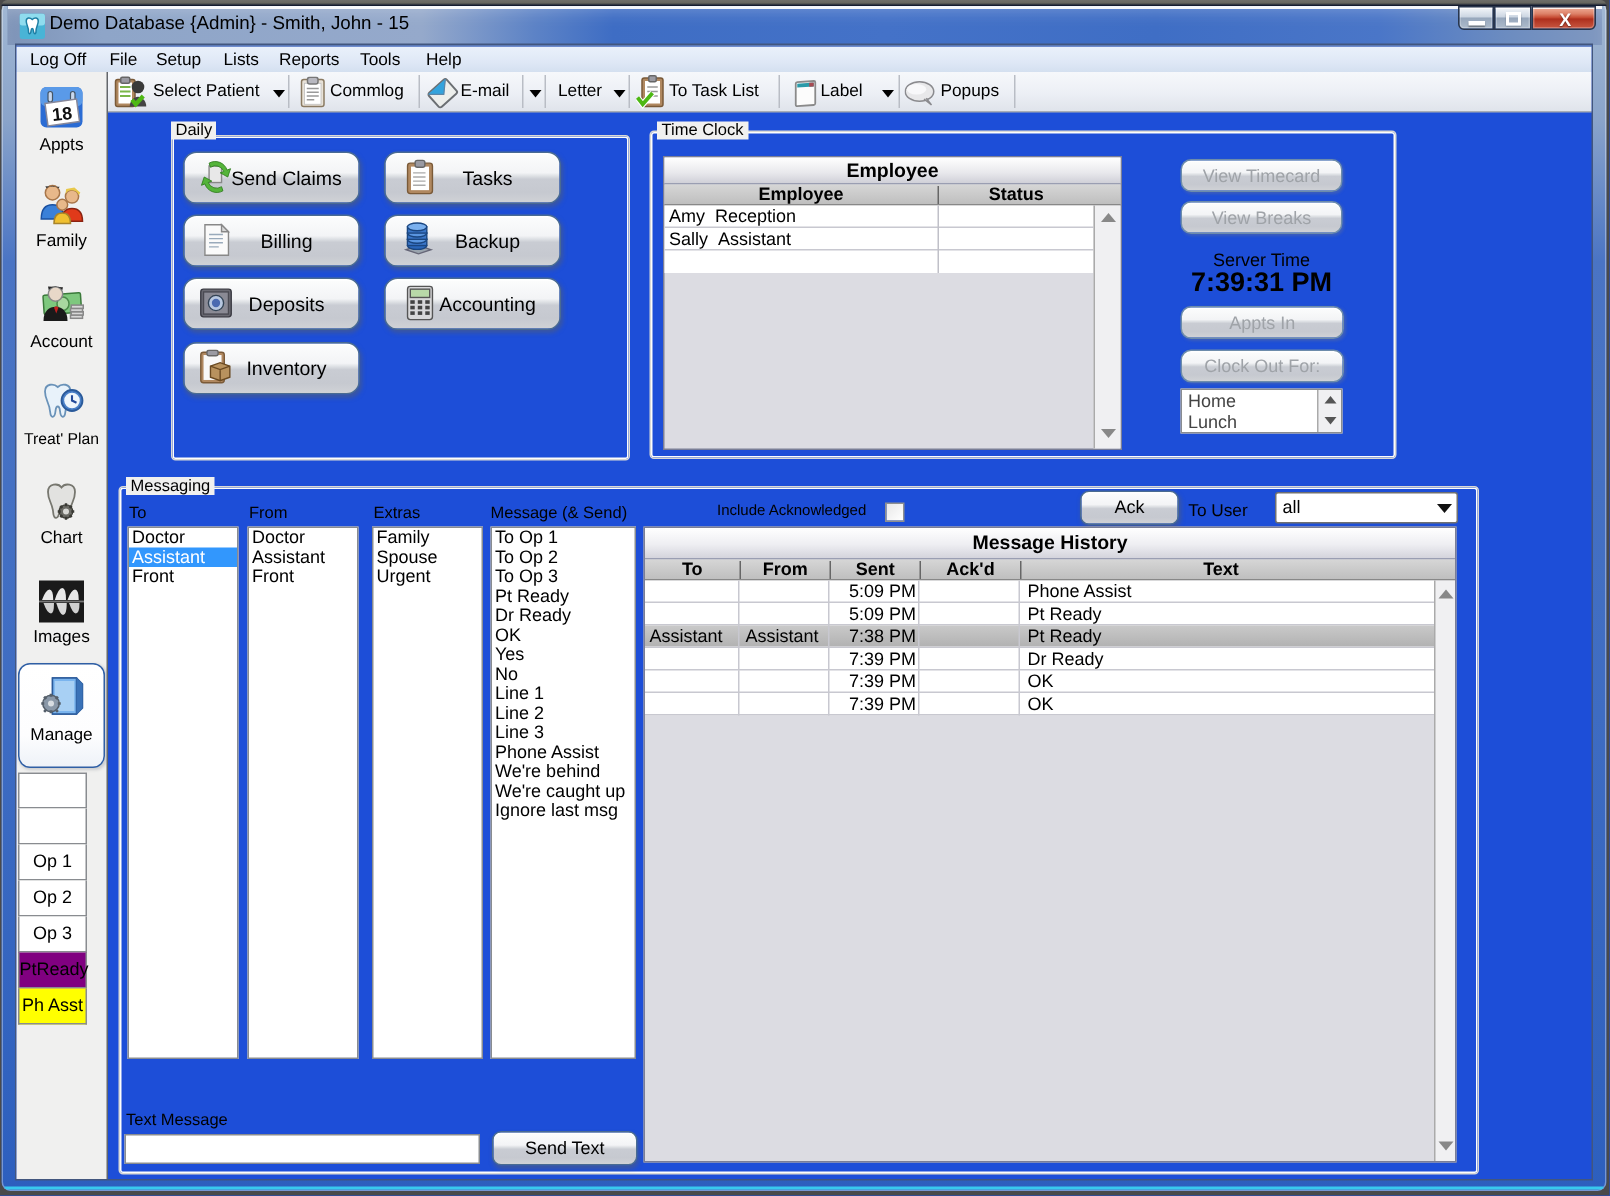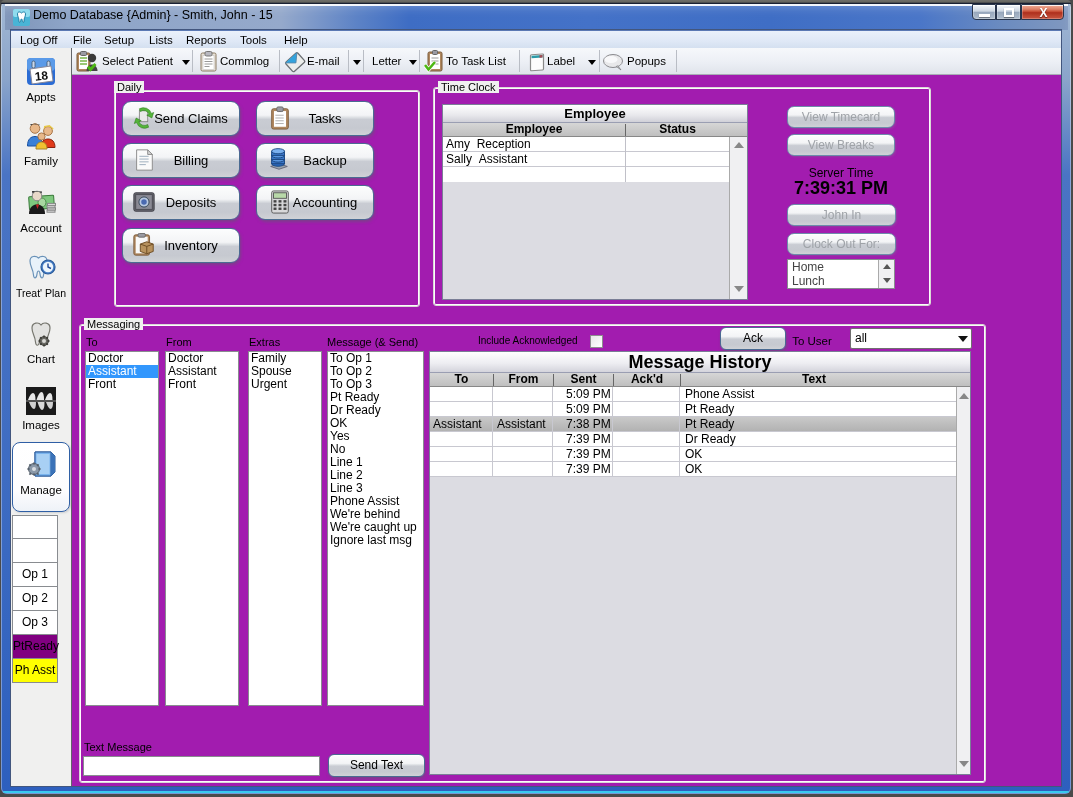--- a/index.html
+++ b/index.html
@@ -19,21 +19,21 @@
 #title-txt{position:absolute;left:33px;top:8px;font-size:12.5px;color:#000;white-space:nowrap;}
 
 .capbtn{position:absolute;top:4px;height:16px;border:1px solid #28354c;box-shadow:inset 0 1px 0 rgba(255,255,255,.8),inset 0 0 0 1px rgba(255,255,255,.25);}
 #btn-min{left:972px;width:24px;border-radius:0 0 0 4px;background:linear-gradient(180deg,#f4f7fa 0%,#ccd6e2 45%,#97a7bc 50%,#aebccc 100%);}
 #btn-max{left:996px;width:25px;border-radius:0;background:linear-gradient(180deg,#f4f7fa 0%,#ccd6e2 45%,#97a7bc 50%,#aebccc 100%);}
 #btn-close{left:1021px;width:43px;border-radius:0 0 4px 0;background:linear-gradient(180deg,#f0ad97 0%,#dd8168 30%,#c64b33 48%,#ae2f1d 55%,#bc4530 78%,#c85540 100%);}
 .glyph-min{position:absolute;left:6px;top:9px;width:11px;height:3px;background:#fff;box-shadow:0 1px 1px rgba(0,0,0,.4);}
 .glyph-max{position:absolute;left:7px;top:3px;width:10px;height:9px;border:2px solid #fff;box-shadow:0 1px 1px rgba(0,0,0,.4);}
 .glyph-x{position:absolute;left:0;top:1px;width:43px;text-align:center;color:#fff;font-size:12px;font-weight:bold;text-shadow:0 1px 1px rgba(0,0,0,.5);}
 
-#client{position:absolute;left:11px;top:30px;width:1050px;height:756px;background:#a21caf;
+#client{position:absolute;left:11px;top:30px;width:1050px;height:756px;background:#1d4ed8;
   box-shadow:0 0 0 1px #42567e;}
 
 #menubar{position:absolute;left:0;top:0;width:1050px;height:18px;letter-spacing:0;
   background:linear-gradient(180deg,#eaf1fb 0%,#dfe8f6 60%,#d4e0f0 100%);
   border-top:1px solid #5b79b4;font-size:11.5px;color:#000;}
 .mi{position:absolute;top:3px;}
 
 #toolbar{position:absolute;left:61px;top:18px;width:989px;height:27px;
   background:linear-gradient(180deg,#f6f8fb 0%,#eceff5 55%,#e0e4eb 100%);
   border-bottom:1px solid #a8adb5;}
@@ -361,21 +361,21 @@
     <div class="abs" style="left:286px;top:32px;width:18px;height:162px;background:#f0f0f2;border-left:1px solid #aaa">
       <div class="abs" style="left:4px;top:5px;width:0;height:0;border-left:5px solid transparent;border-right:5px solid transparent;border-bottom:6px solid #888"></div>
       <div class="abs" style="left:4px;top:149px;width:0;height:0;border-left:5px solid transparent;border-right:5px solid transparent;border-top:6px solid #888"></div>
     </div>
   </div>
 
   <div class="gbtn dis" style="left:776px;top:76px;width:108px;height:22px;line-height:20px;font-size:12px">View Timecard</div>
   <div class="gbtn dis" style="left:776px;top:104px;width:108px;height:22px;line-height:20px;font-size:12px">View Breaks</div>
   <div class="abs" style="left:776px;top:136px;width:108px;text-align:center;font-size:12px;color:#000">Server Time</div>
   <div class="abs" style="left:770px;top:148px;width:120px;text-align:center;font-size:18px;font-weight:bold;color:#000">7:39:31 PM</div>
-  <div class="gbtn dis" style="left:776px;top:174px;width:109px;height:22px;line-height:20px;font-size:12px">John In</div>
+  <div class="gbtn dis" style="left:776px;top:174px;width:109px;height:22px;line-height:20px;font-size:12px">Appts In</div>
   <div class="gbtn dis" style="left:776px;top:203px;width:109px;height:22px;line-height:20px;font-size:12px">Clock Out For:</div>
   <div class="abs" style="left:776px;top:229px;width:108px;height:30px;background:#fff;border:1px solid #898c90;font-size:12px;color:#444">
     <div style="padding-left:4px;line-height:14px">Home<br>Lunch</div>
     <div class="abs" style="left:90px;top:0;width:16px;height:28px;background:#f0f0f2;border-left:1px solid #aaa">
       <div class="abs" style="left:4px;top:4px;width:0;height:0;border-left:4px solid transparent;border-right:4px solid transparent;border-bottom:5px solid #555"></div>
       <div class="abs" style="left:4px;top:18px;width:0;height:0;border-left:4px solid transparent;border-right:4px solid transparent;border-top:5px solid #555"></div>
     </div>
   </div>
 
   <div class="group" style="left:68px;top:294px;width:907px;height:459px"></div>
@@ -420,21 +420,21 @@
   <div class="abs" style="left:467px;top:305px;font-size:10px;color:#000">Include Acknowledged</div>
   <div class="abs" style="left:579px;top:305px;width:13px;height:13px;border:1px solid #8e8f8f;background:linear-gradient(135deg,#e8e8e8,#fff)"></div>
   <div class="gbtn" style="left:709px;top:297px;width:66px;height:23px;line-height:21px;font-size:12px;border-radius:6px">Ack</div>
   <div class="abs" style="left:766px;top:305px;width:70px;text-align:center;font-size:11.5px;color:#000">To User</div>
   <div class="abs" style="left:839px;top:298px;width:122px;height:21px;border:1px solid #707070;background:#fff;font-size:12px;color:#000;border-radius:2px">
     <div style="padding:2px 0 0 4px">all</div>
     <div class="abs" style="left:107px;top:7px;width:0;height:0;border-left:5px solid transparent;border-right:5px solid transparent;border-top:6px solid #111"></div>
   </div>
 
   <div class="abs" style="left:418px;top:321px;width:542px;height:424px;border:1px solid #7a7e96;background:#dcdce2">
-    <div class="abs" style="left:0;top:0;width:540px;height:21px;line-height:20px;background:linear-gradient(180deg,#ffffff,#eeeef2 55%,#d4d4dc);border-bottom:1px solid #9a9eb2;text-align:center;font-weight:bold;font-size:18px;color:#000">Message History</div>
+    <div class="abs" style="left:0;top:0;width:540px;height:21px;line-height:20px;background:linear-gradient(180deg,#ffffff,#eeeef2 55%,#d4d4dc);border-bottom:1px solid #9a9eb2;text-align:center;font-weight:bold;font-size:13px;color:#000">Message History</div>
     <div class="abs" style="left:0;top:21px;width:540px;height:14px;line-height:13px;background:linear-gradient(180deg,#d6d6d6,#bfbfbf);border-bottom:1px solid #888;font-weight:bold;font-size:12px;color:#000">
       <span class="abs" style="left:0;width:63px;text-align:center">To</span>
       <span class="abs" style="left:64px;width:59px;text-align:center">From</span>
       <span class="abs" style="left:124px;width:59px;text-align:center">Sent</span>
       <span class="abs" style="left:184px;width:66px;text-align:center">Ack'd</span>
       <span class="abs" style="left:251px;width:266px;text-align:center">Text</span>
       <span class="abs" style="left:63px;top:1px;width:1px;height:12px;background:#666"></span>
       <span class="abs" style="left:123px;top:1px;width:1px;height:12px;background:#666"></span>
       <span class="abs" style="left:183px;top:1px;width:1px;height:12px;background:#666"></span>
       <span class="abs" style="left:250px;top:1px;width:1px;height:12px;background:#666"></span>

